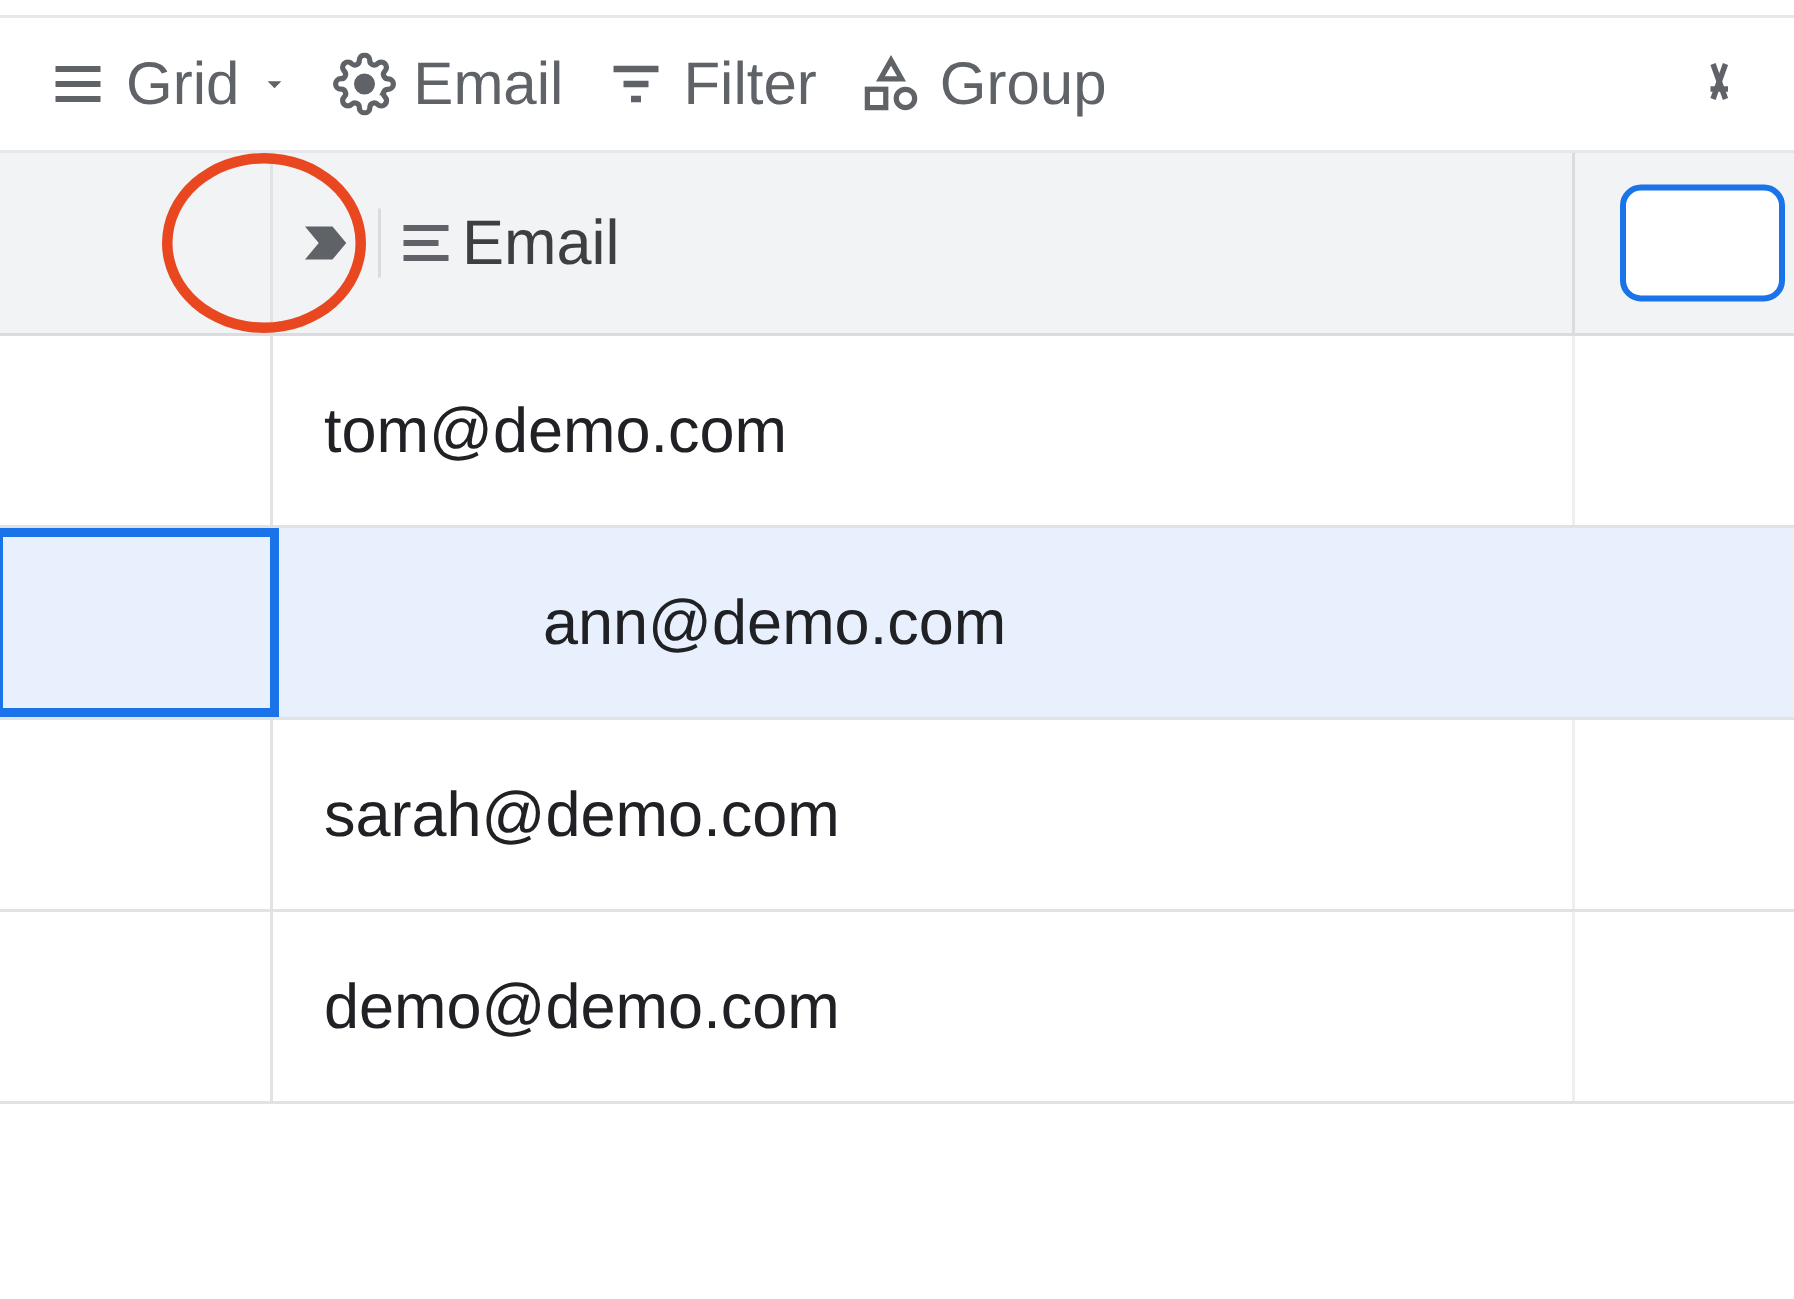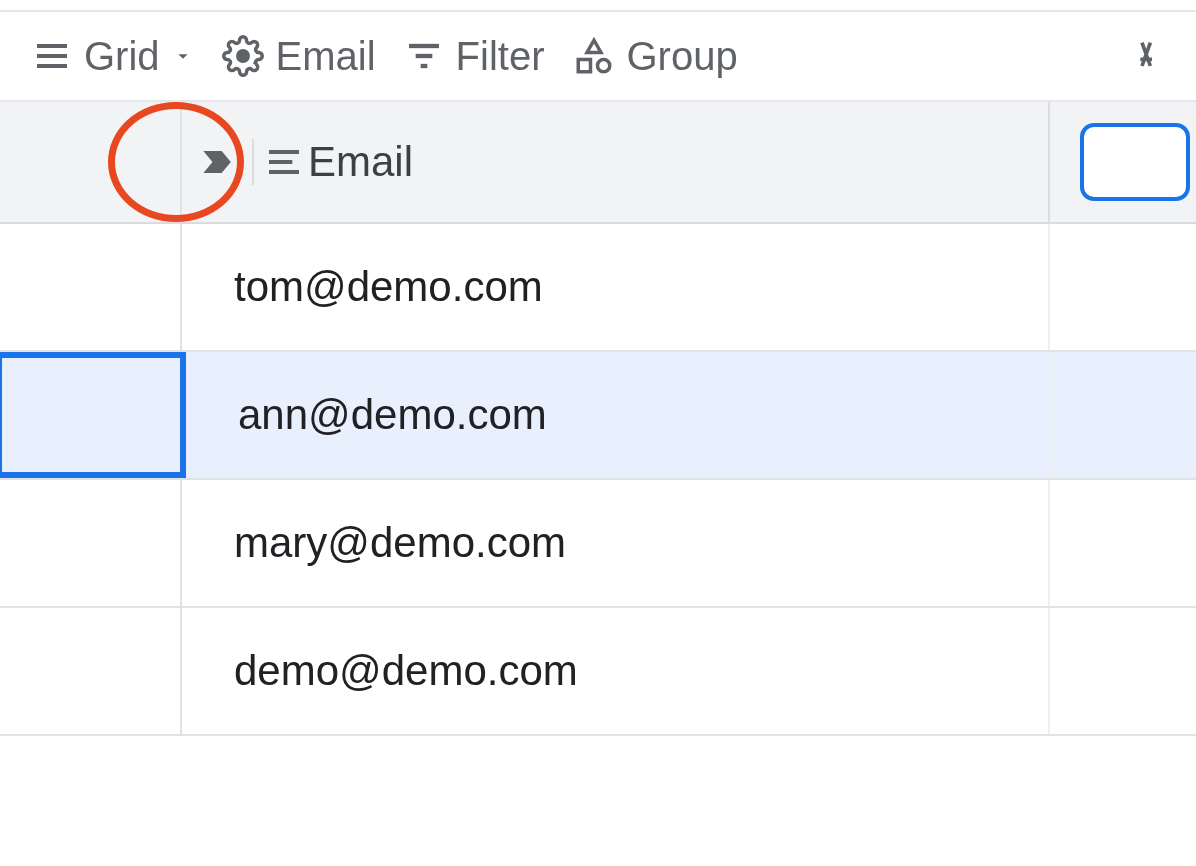--- a/index.html
+++ b/index.html
@@ -100,34 +100,34 @@
       background: #fff;
       margin-left: 6px;
     }
     .rows { display: flex; flex-direction: column; }
     .row {
       display: flex;
       height: 128px;
       border-bottom: 2px solid #e0e2e3;
     }
     .row .gutter { background: #ffffff; }
-    .row.selected { background: #e8f0fe; }
+    .row.selected { background: #e8f0fe; justify-content: space-between; }
     .row.selected .gutter {
       background: #e8f0fe;
       border: 6px solid #1a73e8;
       border-right: 6px solid #1a73e8;
       margin-left: -4px;
       width: 190px;
       flex: 0 0 190px;
     }
     .cell {
       flex: 0 0 868px;
       display: flex;
       align-items: center;
-      padding-left: 52px;
+      padding-left: 34px;
       font-size: 42px;
       color: #202124;
       border-right: 2px solid #efefef;
     }
     .col-text-icon { margin-left: 2px; }
   </style>
 </head>
 <body>
 
 <div class="toolbar">
@@ -220,19 +220,19 @@
   <div class="row">
     <div class="gutter"></div>
     <div class="cell">tom@demo.com</div>
   </div>
   <div class="row selected">
     <div class="gutter"></div>
     <div class="cell">ann@demo.com</div>
   </div>
   <div class="row">
     <div class="gutter"></div>
-    <div class="cell">mary@demo.com</div>
+    <div class="cell">sarah@demo.com</div>
   </div>
   <div class="row">
     <div class="gutter"></div>
     <div class="cell">demo@demo.com</div>
   </div>
 </div>
 
 </body></html>

